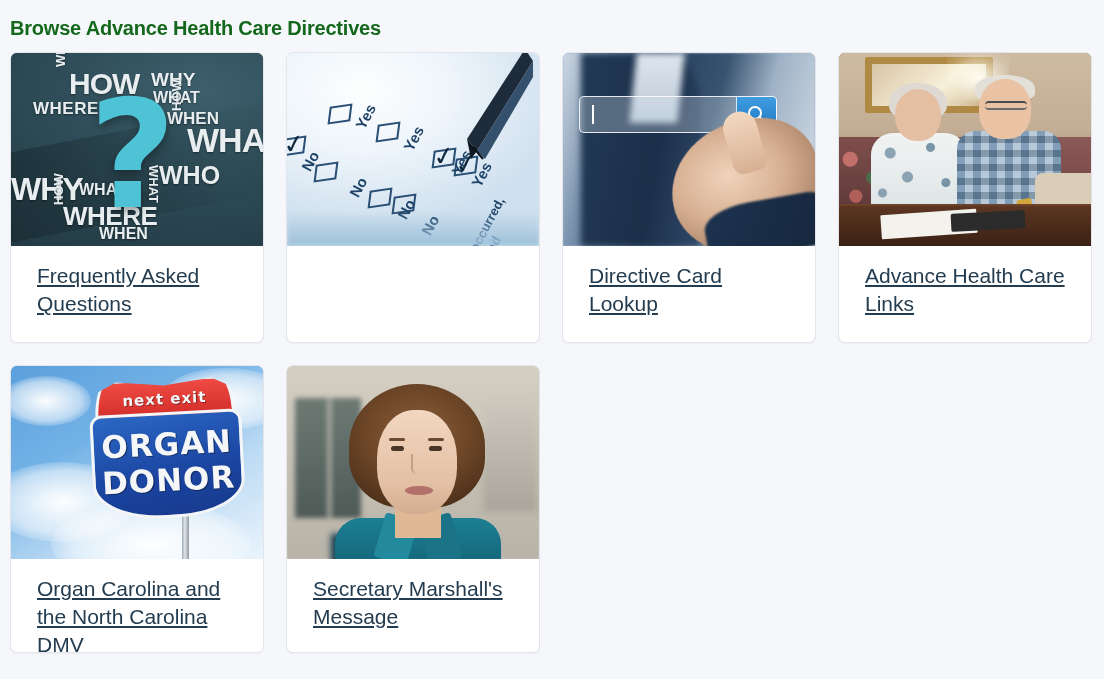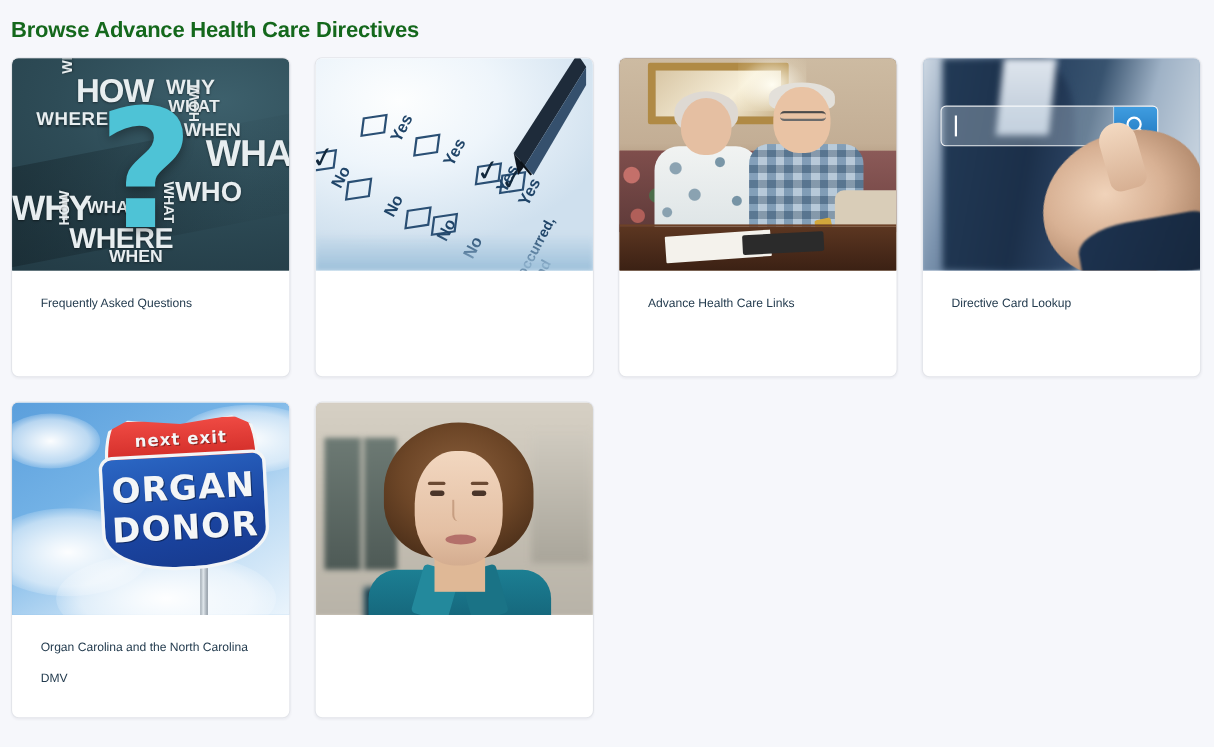--- a/index.html
+++ b/index.html
@@ -53,23 +53,24 @@
     overflow: hidden;
     background: #cfd6de;
     flex: none;
   }
   .card-body {
     padding: 16px 25px 10px 26px;
     flex: 1 1 auto;
   }
   .card-link {
     display: inline;
-    font-size: 11px;
+    font-size: 21px;
     line-height: 28px;
     color: #243c4f;
+    text-decoration: underline;
     text-underline-offset: 2px;
     cursor: pointer;
     font-family: "Liberation Sans", sans-serif;
   }
 
   
   .img-faq { background: #2c4650; }
   .img-faq .slate {
     position: absolute; inset: 0;
     background:
@@ -504,20 +505,45 @@
           <polygon points="96,14 96,30 48,112 40,104" fill="#35506d"></polygon>
           <polygon points="40,104 30,92 34,112 40,104" fill="#0f1721"></polygon>
           <line x1="36" y1="100" x2="46" y2="112" stroke="#0b1219" stroke-width="2"></line>
         </svg>
 
         <div class="blurbar"></div>
       </div>
     </div>
 
     <div class="card card-row1">
+      <div class="card-media img-search">
+        <div class="bg"></div>
+        <div class="suit"></div>
+        <div class="shirt"></div>
+        <div class="sbar">
+          <div class="sbar-field">
+            <div class="caret"></div>
+          </div>
+          <div class="sbtn">
+            <svg width="22" height="22" viewBox="0 0 22 22">
+              <circle cx="9" cy="9" r="6" fill="none" stroke="#ffffff" stroke-width="2"></circle>
+              <line x1="13.5" y1="13.5" x2="20" y2="20" stroke="#ffffff" stroke-width="2.6" stroke-linecap="round"></line>
+            </svg>
+          </div>
+        </div>
+        <div class="hand"></div>
+        <div class="finger"></div>
+        <div class="cuff"></div>
+      </div>
+      <div class="card-body">
+        <a class="card-link">Directive Card Lookup</a>
+      </div>
+    </div>
+
+    <div class="card card-row1">
       <div class="card-media img-couple">
         <div class="room"></div>
         <div class="mirror"></div>
         <div class="glow"></div>
         <div class="sofa"></div>
         <div class="sofa-pat"></div>
         <div class="body-w"></div>
         <div class="body-m"></div>
         <div class="pants"></div>
         <div class="hair-w"></div>
@@ -528,45 +554,20 @@
         <div class="watch"></div>
         <div class="table"></div>
         <div class="doc"></div>
         <div class="doc2"></div>
       </div>
       <div class="card-body">
         <a class="card-link">Advance Health Care Links</a>
       </div>
     </div>
 
-    <div class="card card-row1">
-      <div class="card-media img-search">
-        <div class="bg"></div>
-        <div class="suit"></div>
-        <div class="shirt"></div>
-        <div class="sbar">
-          <div class="sbar-field">
-            <div class="caret"></div>
-          </div>
-          <div class="sbtn">
-            <svg width="22" height="22" viewBox="0 0 22 22">
-              <circle cx="9" cy="9" r="6" fill="none" stroke="#ffffff" stroke-width="2"></circle>
-              <line x1="13.5" y1="13.5" x2="20" y2="20" stroke="#ffffff" stroke-width="2.6" stroke-linecap="round"></line>
-            </svg>
-          </div>
-        </div>
-        <div class="hand"></div>
-        <div class="finger"></div>
-        <div class="cuff"></div>
-      </div>
-      <div class="card-body">
-        <a class="card-link">Directive Card Lookup</a>
-      </div>
-    </div>
-
     <div class="card card-row2">
       <div class="card-media img-organ">
         <div class="sky"></div>
         <div class="cloud c4"></div>
         <div class="cloud c3"></div>
         <div class="cloud c1"></div>
         <div class="cloud c2"></div>
         <div class="post"></div>
         <div class="shield">
           <div class="sh-top"></div>
@@ -593,16 +594,19 @@
         <div class="neck"></div>
         <div class="hair"></div>
         <div class="face"></div>
         <div class="brow brow-l"></div>
         <div class="brow brow-r"></div>
         <div class="eye eye-l"></div>
         <div class="eye eye-r"></div>
         <div class="nose"></div>
         <div class="mouth"></div>
       </div>
+      <div class="card-body">
+        <a class="card-link">Secretary Marshall's Message</a>
+      </div>
     </div>
 
   </div>
 </div>
 
 </body></html>

